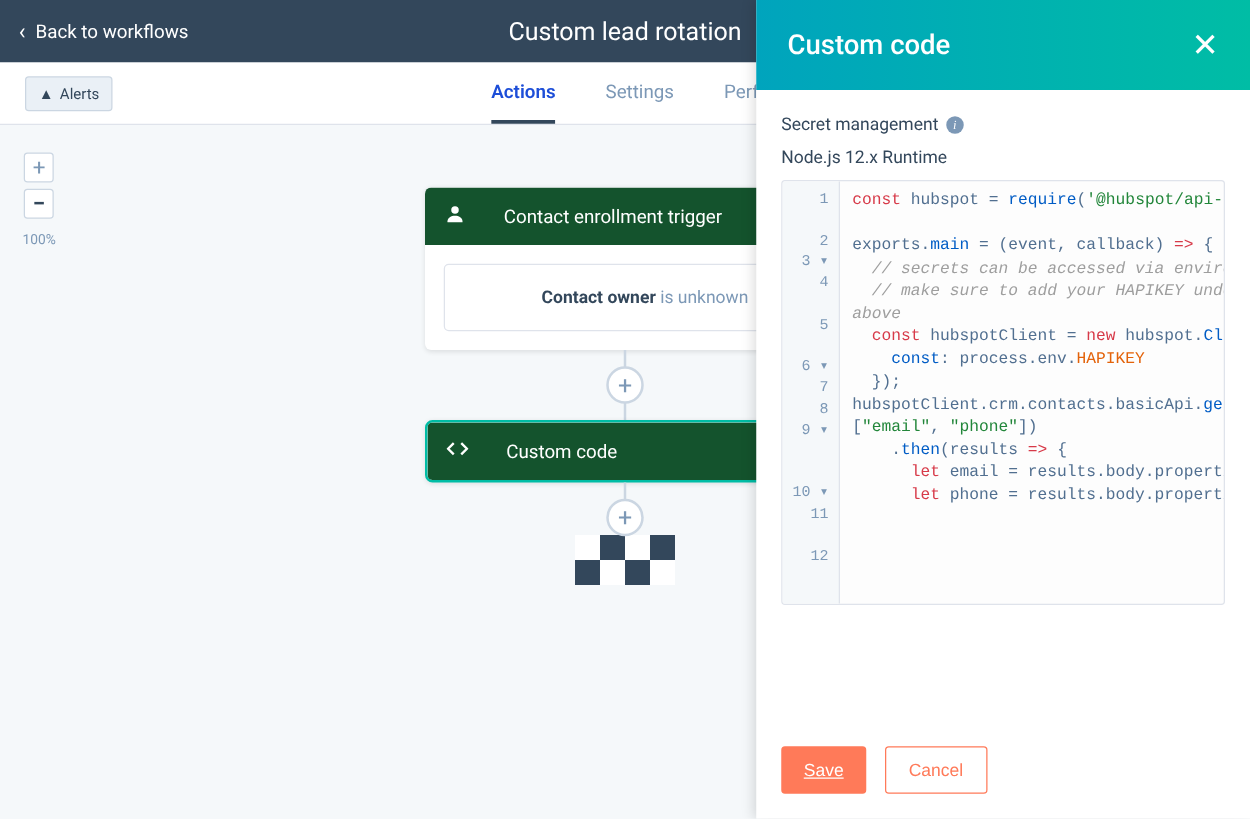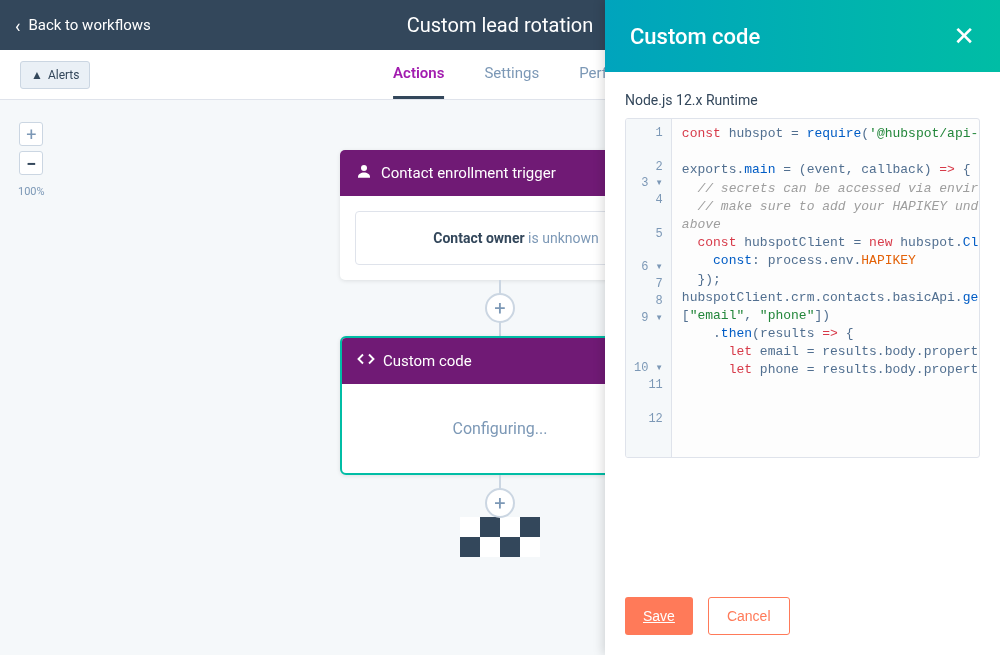--- a/index.html
+++ b/index.html
@@ -74,21 +74,21 @@
     .tab {
       color: #7c98b6;
       font-size: 15px;
       cursor: pointer;
       height: 100%;
       display: flex;
       align-items: center;
       border-bottom: 3px solid transparent;
     }
     .tab.active {
-      color: #a21caf;
+      color: #1d4ed8;
       font-weight: 600;
       border-bottom: 3px solid #33475b;
     }
 
     
     .canvas {
       position: relative;
       height: calc(100% - 100px);
       background: #f5f8fa;
     }
@@ -137,26 +137,26 @@
       align-items: center;
     }
     .node-card {
       width: 100%;
       background: white;
       border-radius: 5px;
       box-shadow: 0 1px 4px rgba(0,0,0,0.1);
       overflow: hidden;
     }
     .node-header {
-      background: #701a75;
+      background: #14532d;
       color: white;
       padding: 12px 15px;
       display: flex;
       align-items: center;
-      gap: 8px;
+      gap: 30px;
       font-size: 15px;
     }
     .node-body {
       padding: 15px;
     }
     .inner-box {
       border: 1px solid #dfe3eb;
       border-radius: 4px;
       padding: 18px;
       text-align: center;
@@ -406,36 +406,39 @@
 
     <div class="node-card custom-node">
       <div class="node-header">
         <span>
           <svg width="18" height="18" viewBox="0 0 24 24" fill="none" stroke="white" stroke-width="2.5">
               <path d="M8 6l-6 6 6 6M16 6l6 6-6 6"></path>
             </svg>
         </span>
         <span>Custom code</span>
       </div>
-      <div class="node-body">Configuring...</div>
     </div>
 
     <div class="connector"></div>
     <div class="plus-icon">+</div>
     <div class="connector" style="height:12px"></div>
     <div class="checker"></div>
   </div>
 </div>
 
 <div class="side-panel">
   <div class="panel-header">
     <h2>Custom code</h2>
     <span class="close-btn">✕</span>
   </div>
   <div class="panel-body">
+    <div class="field-label">
+      <span>Secret management</span>
+      <span class="info-icon">i</span>
+    </div>
     <div class="runtime-label">Node.js 12.x Runtime</div>
 
     <div class="code-editor">
       <div class="gutter"> 1
 
  2
  3 ▾
  4
 
  5

